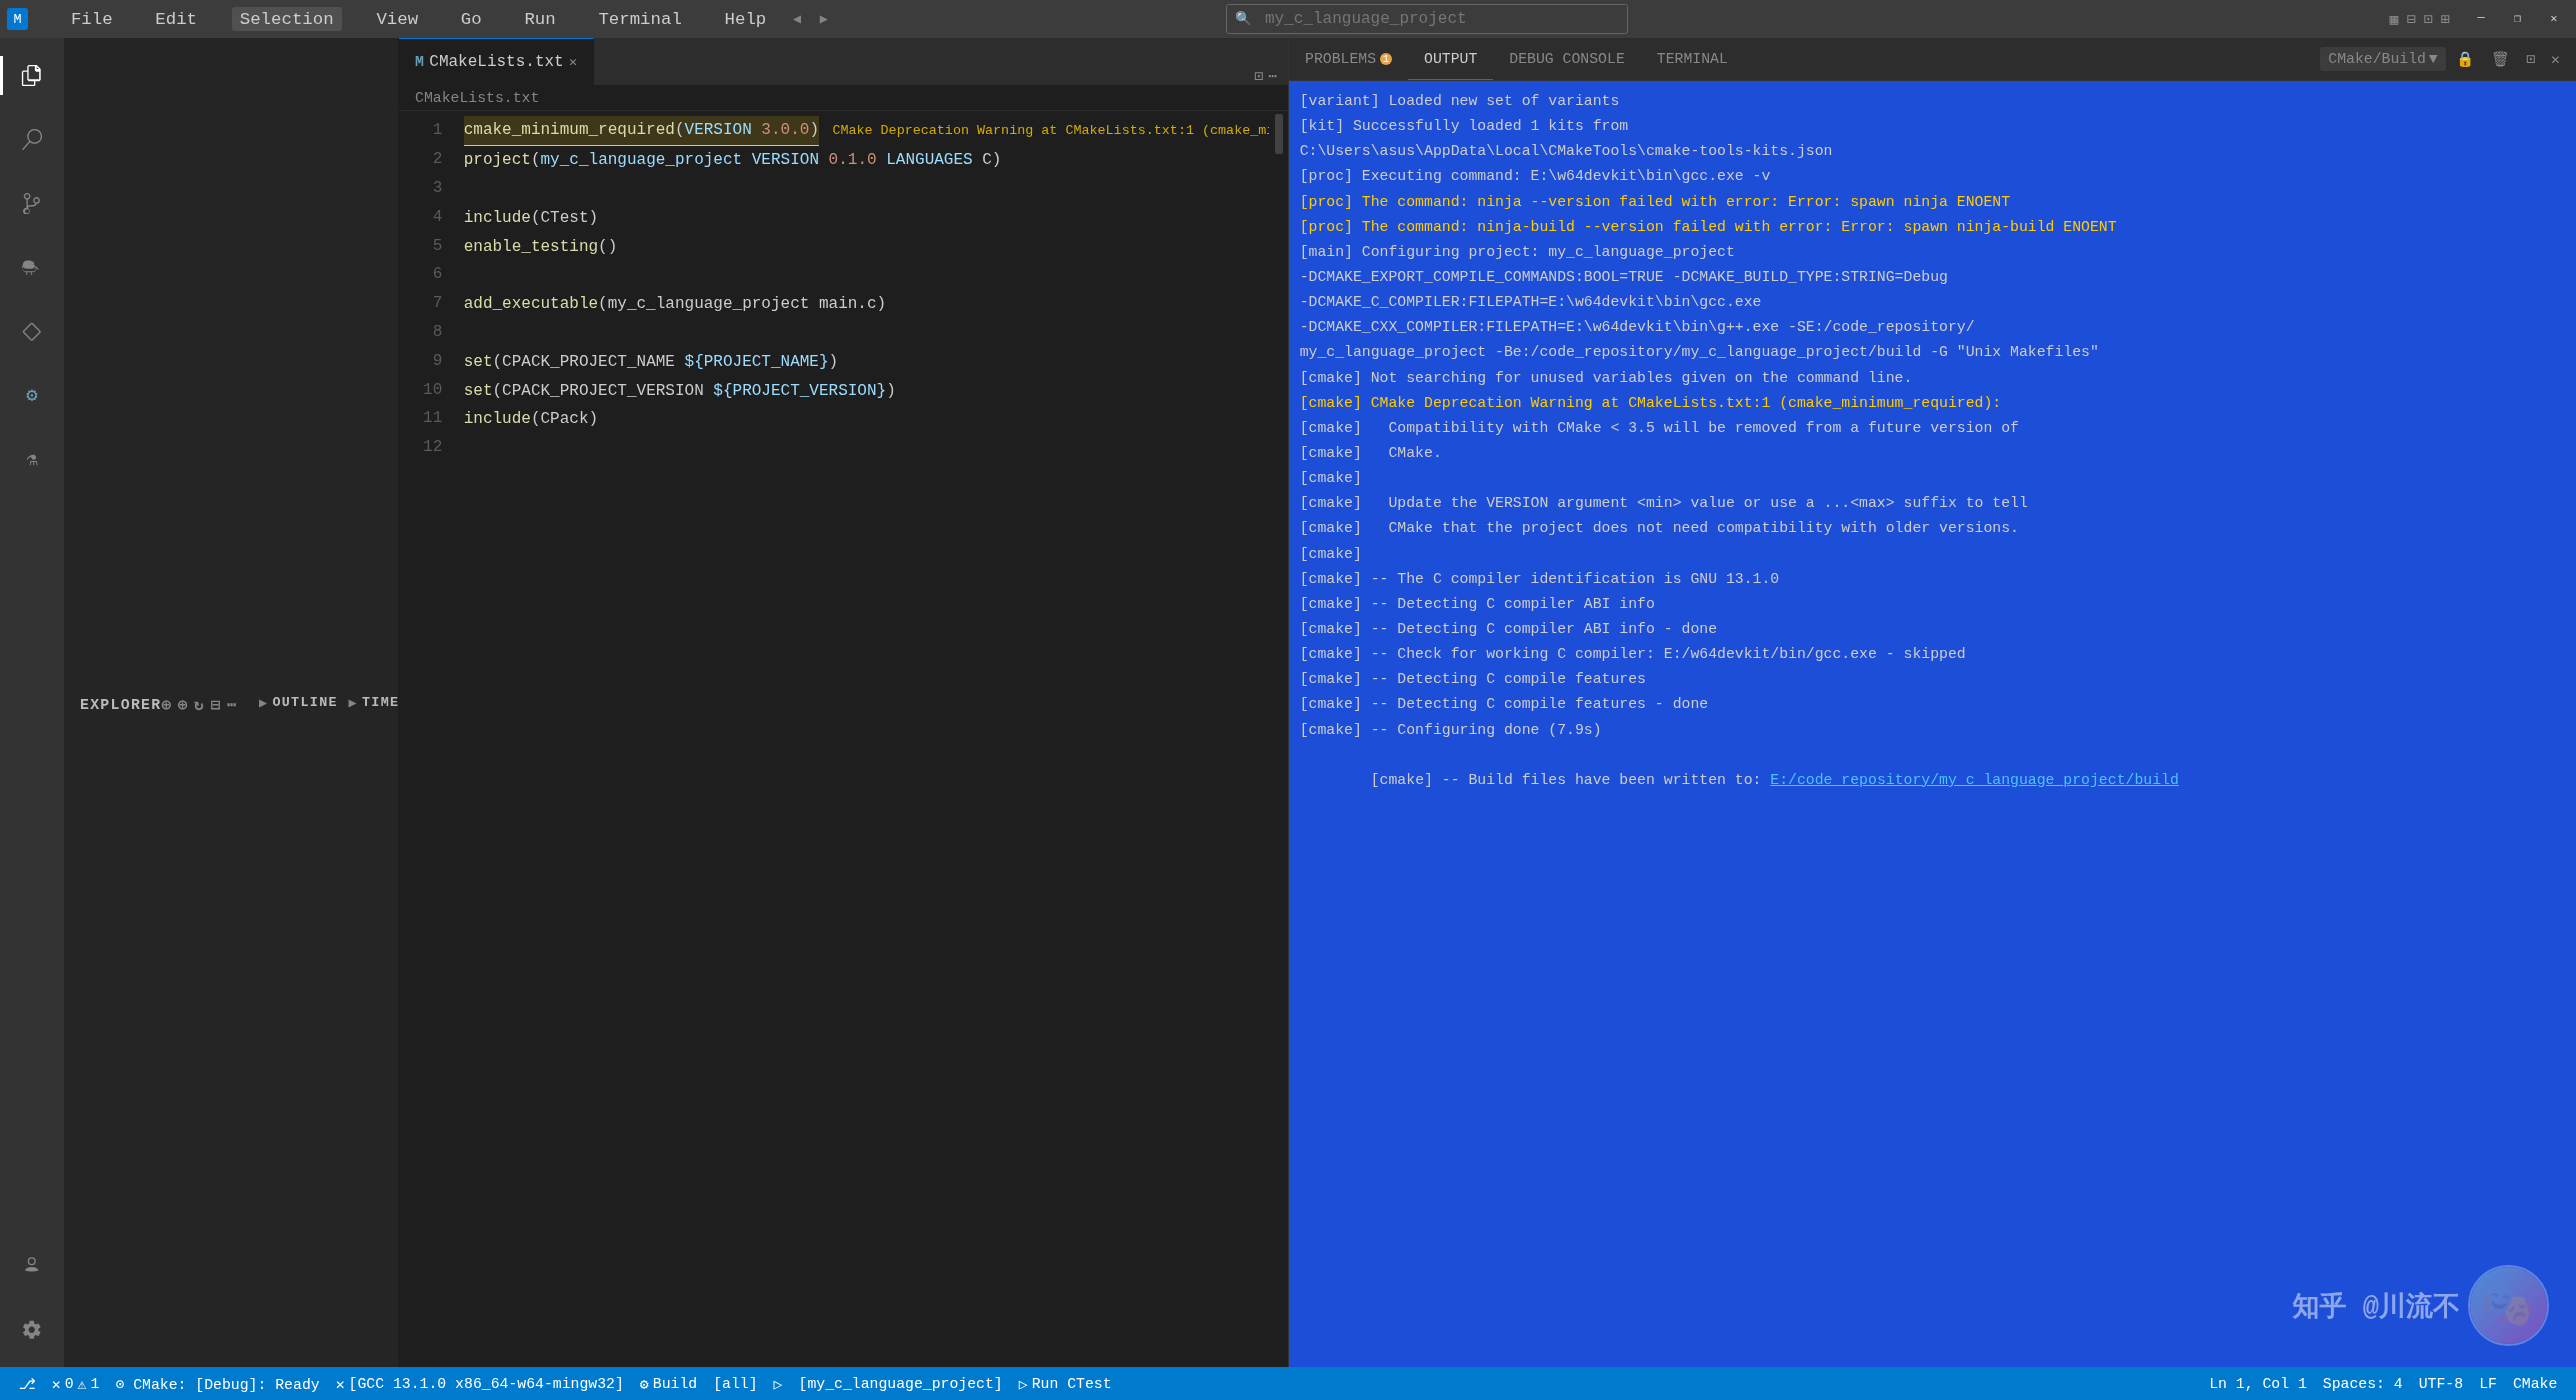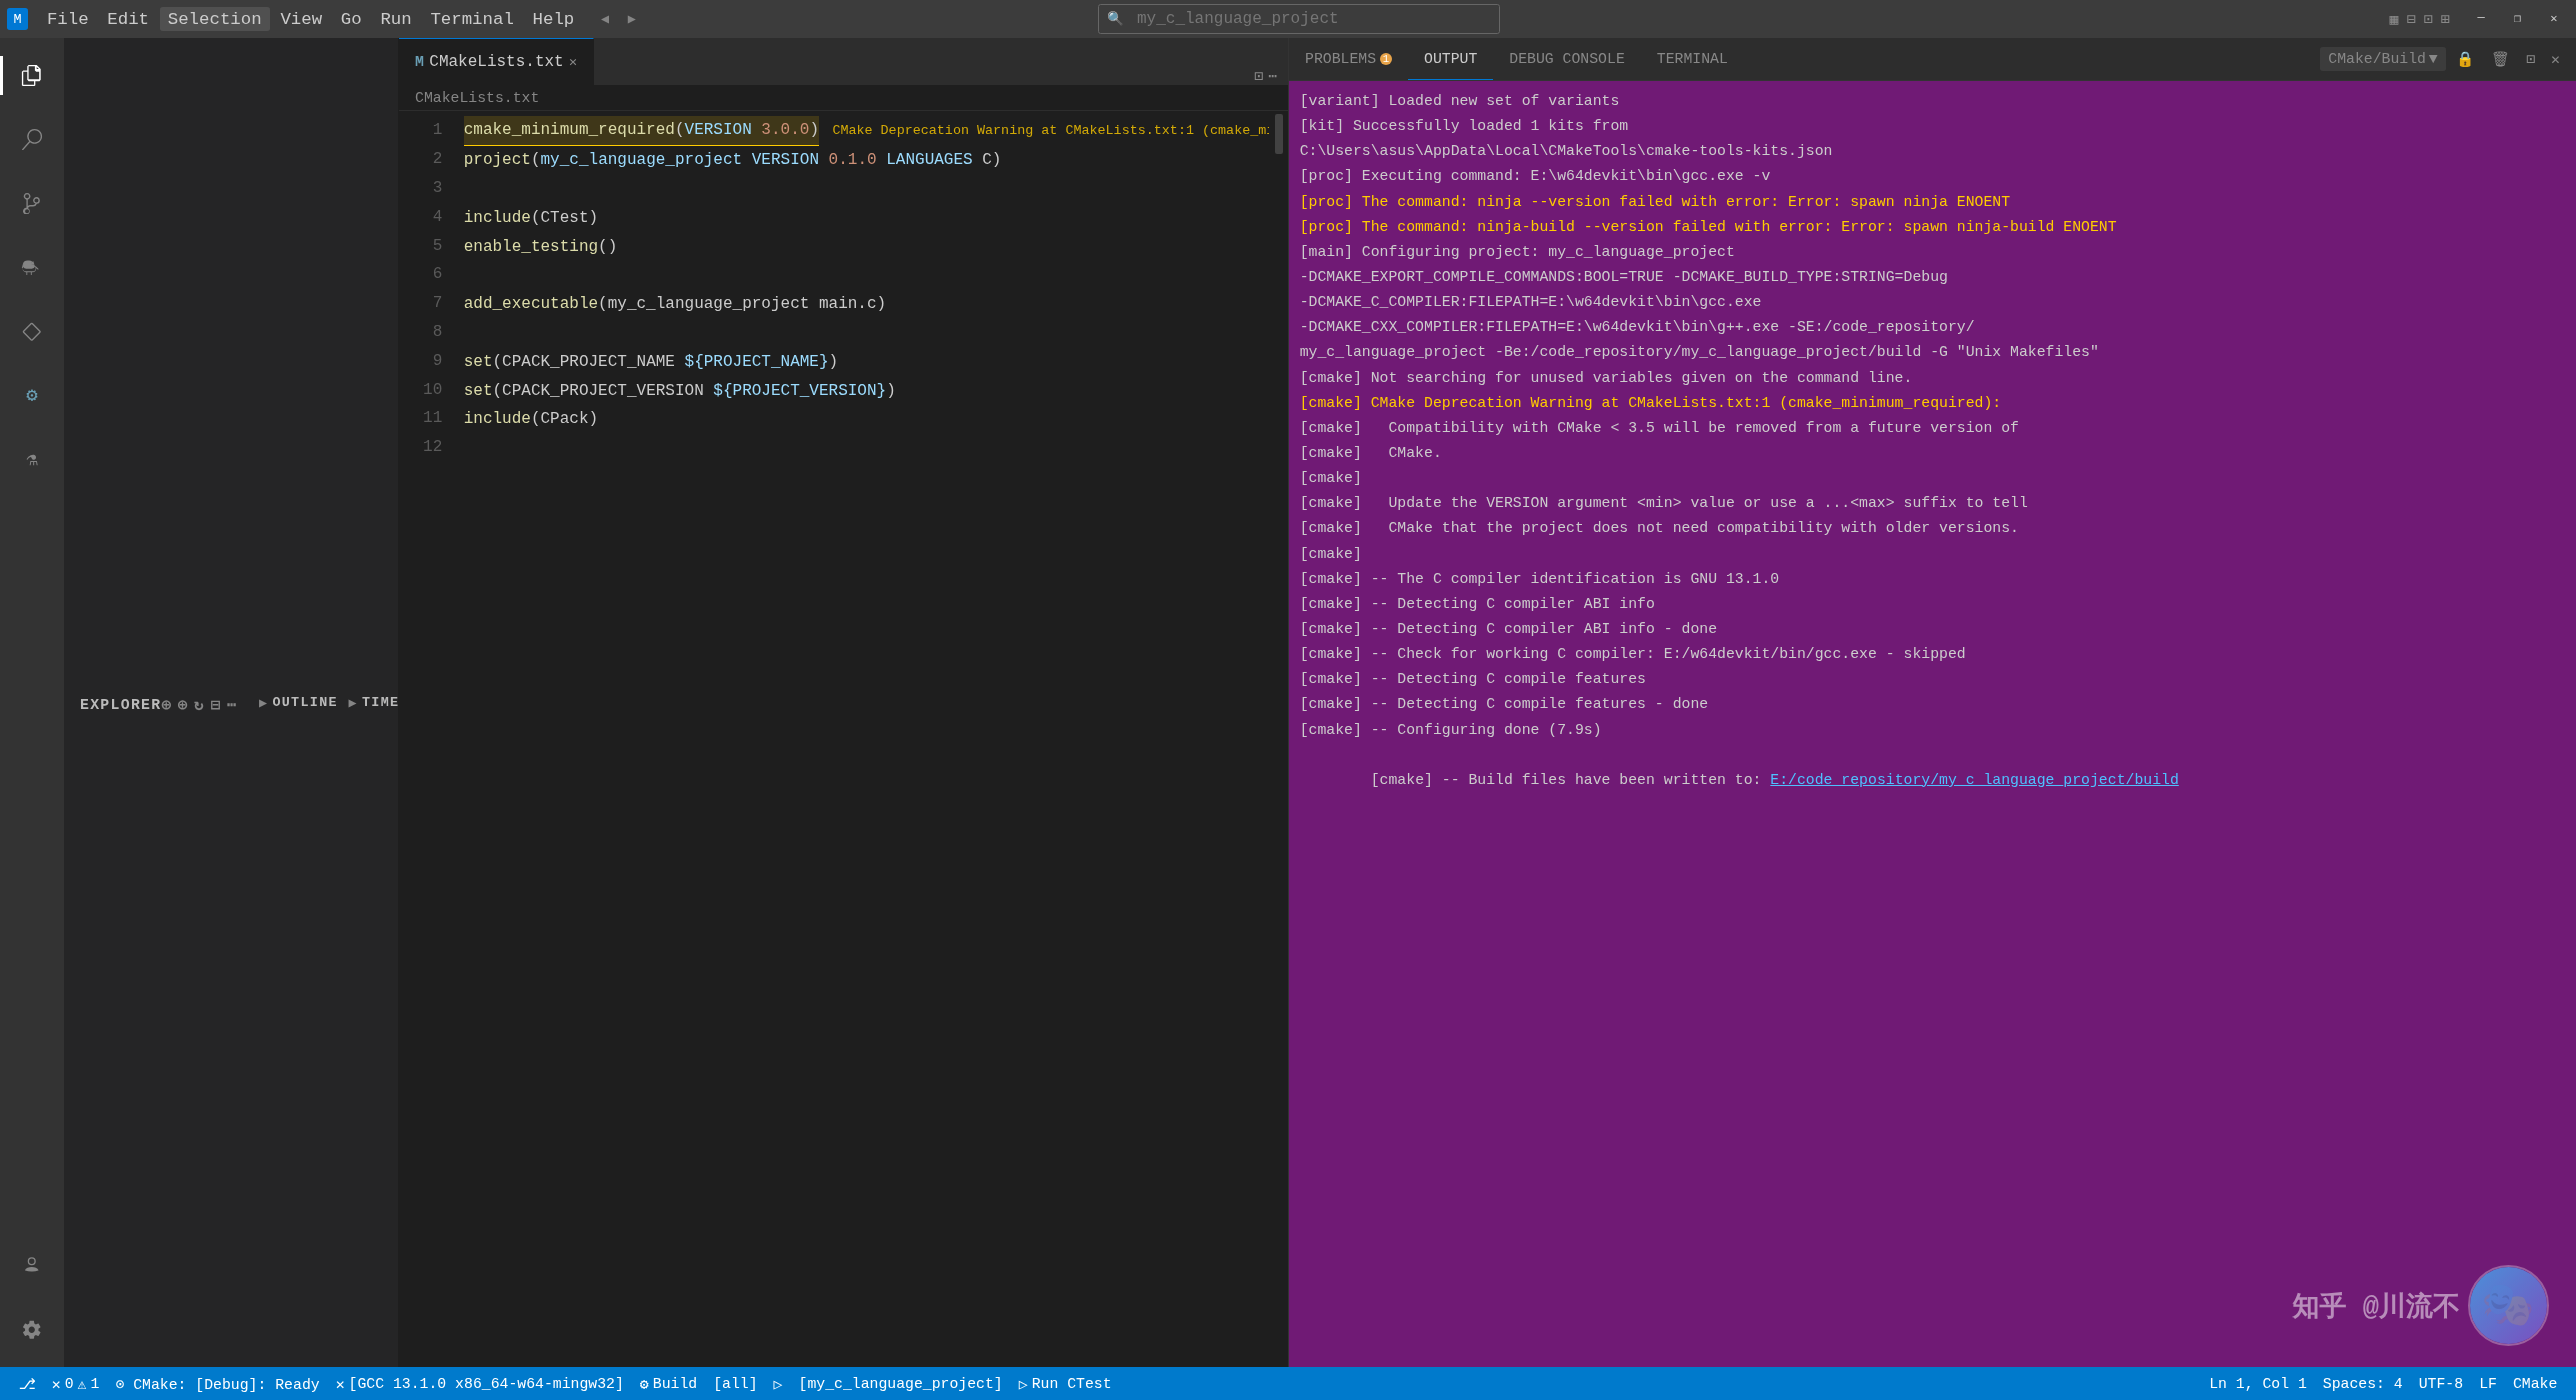--- a/index.html
+++ b/index.html
@@ -28,20 +28,21 @@
     .menu-bar {
       display: flex;
       gap: 2.7px;
     }
     .menu-item {
       padding: 2.7px 8px;
       color: #cccccc;
       font-size: 17.4px;
       cursor: pointer;
       border-radius: 2.7px;
+      margin-left: 24px;
     }
     #search-bar {
       flex: 1;
       max-width: 402px;
       margin: 0 auto;
     }
     #search-input {
       width: 100%;
       background: #3c3c3c;
       border: 0.7px solid #666;
@@ -291,21 +292,21 @@
       height: 40px;
       background: #424242;
       margin: 0 auto;
       margin-top: 2.7px;
       border-radius: 2px;
     }
 
     
     #panel {
       width: 50%;
-      background: #701a75;
+      background: #1d4ed8;
       display: flex;
       flex-direction: column;
       border-left: 0.7px solid #333;
       flex-shrink: 0;
       justify-content: center;
     }
     #panel-tabs {
       display: flex;
       align-items: center;
       background: #2d2d2d;

